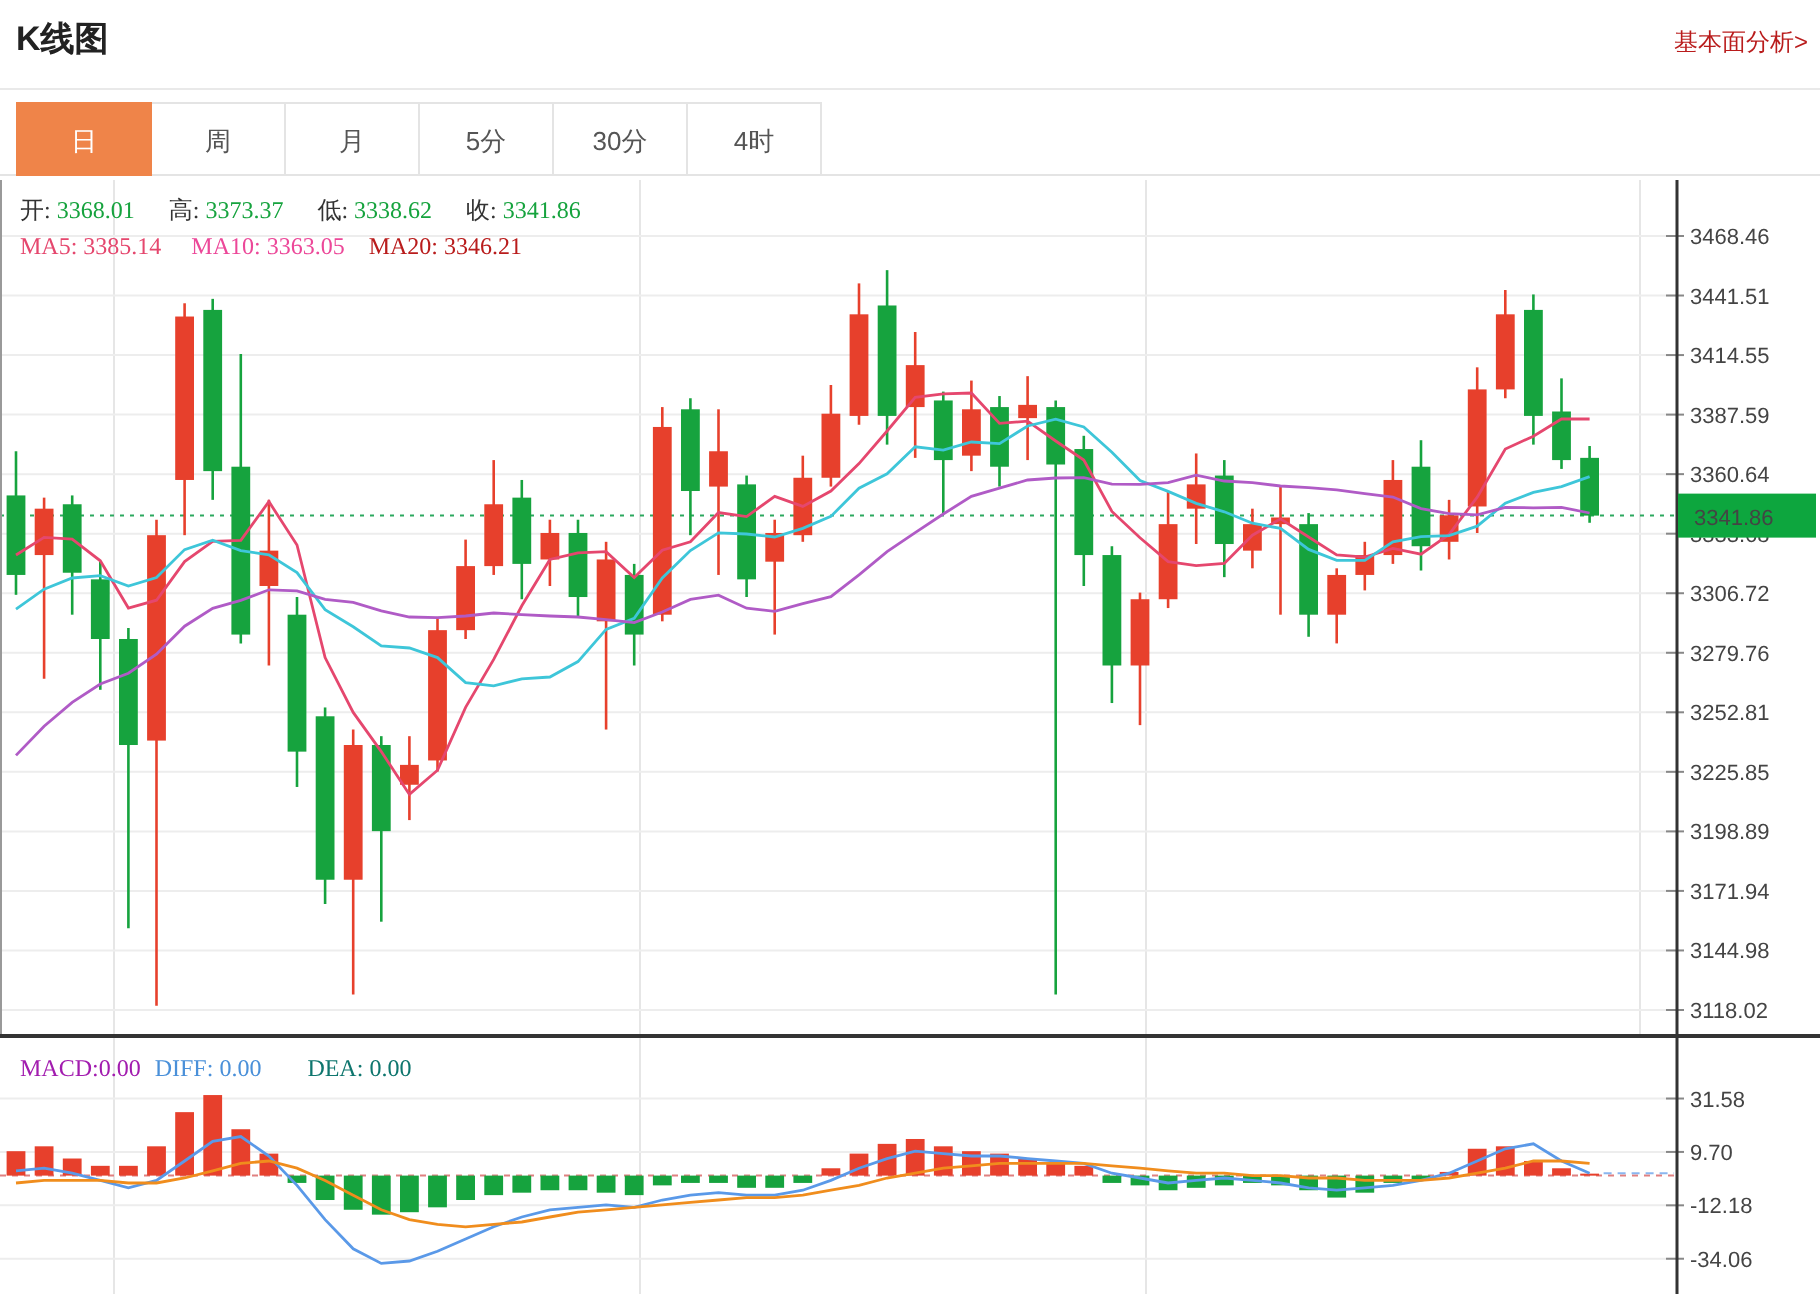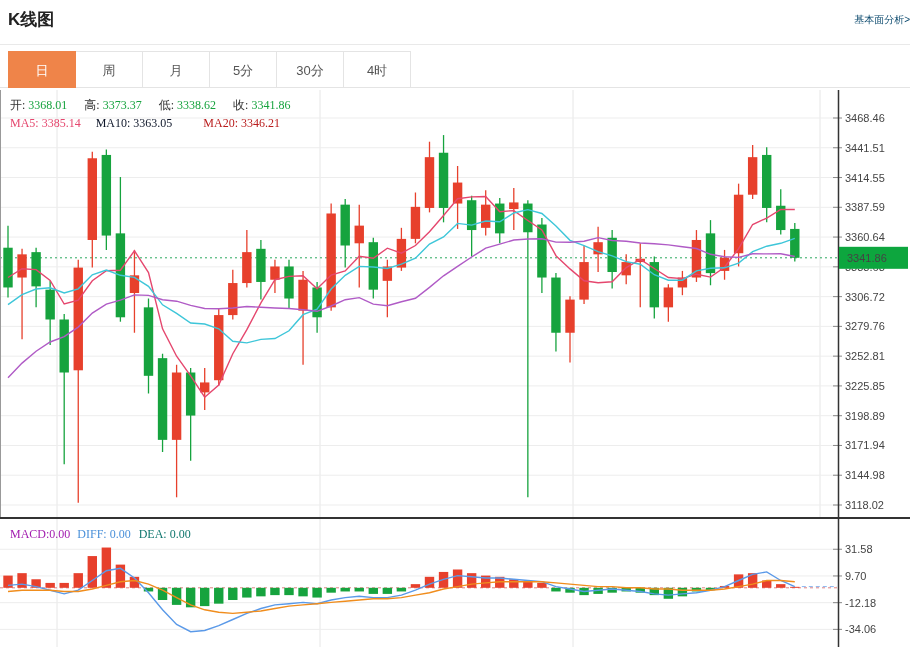--- a/index.html
+++ b/index.html
@@ -1,43 +1,43 @@
 <!DOCTYPE html>
 <html><head>
 <meta charset="utf-8">
 <style>
   html,body{margin:0;padding:0;background:#fff;}
   #app{position:relative;width:910px;height:647px;overflow:hidden;background:#fff;
        font-family:"Liberation Sans","DejaVu Sans",sans-serif;}
   
   #page-title{position:absolute;left:8px;top:8px;font-size:17px;font-weight:bold;color:#222;}
-  #fund-link{position:absolute;right:0;top:13px;font-size:10px;color:#0c4a6e;cursor:pointer;text-decoration:none;}
+  #fund-link{position:absolute;right:6px;top:13px;font-size:12px;color:#b91c1c;cursor:pointer;text-decoration:none;}
   #header-divider{position:absolute;left:0;top:44px;width:910px;height:1px;background:#e9e9e9;}
   
   #tabstrip{position:absolute;left:8px;top:51px;display:flex;}
   .tab{width:68px;height:37px;line-height:37px;text-align:center;font-size:13px;color:#555;
        background:#fff;border:1px solid #e4e4e4;margin-left:-1px;cursor:pointer;box-sizing:border-box;position:relative;}
   .tab:first-child{margin-left:0;}
   .tab.active{background:#ef8449;border-color:#ef8449;color:#fff;z-index:2;}
   #tabbar-underline{position:absolute;left:0;top:87px;width:910px;height:1px;background:#e4e4e4;}
   
   #chart-svg{position:absolute;left:0;top:90px;}
   svg text{font-family:"Liberation Sans","DejaVu Sans",sans-serif;font-size:11px;fill:#444;}
   
   .lg{position:absolute;font-size:12px;white-space:nowrap;z-index:3;font-family:Liberation Serif, serif;}
   #legend-ohlc{left:10px;top:97px;}
   #legend-ohlc .lbl{color:#333;}
   #legend-ohlc .val{color:#16a33e;margin-right:14px;}
   #legend-ma{left:10px;top:116px;}
   #legend-ma .ma5{color:#e5476e;margin-right:12px;}
-  #legend-ma .ma10{color:#0f172a;margin-right:28px;}
+  #legend-ma .ma10{color:#ec4899;margin-right:9px;}
   #legend-ma .ma20{color:#b91c1c;}
   #legend-macd{left:10px;top:527px;}
   #legend-macd .mc0{color:#a21caf;margin-right:4px;}
-  #legend-macd .mc1{color:#4a90d9;margin-right:5px;}
+  #legend-macd .mc1{color:#4a90d9;margin-right:20px;}
   #legend-macd .mc2{color:#0f766e;}
 </style>
 </head>
 <body>
 
 <div id="app">
   <div id="page-title">K线图</div>
   <a id="fund-link">基本面分析&gt;</a>
   <div id="header-divider"></div>
 

